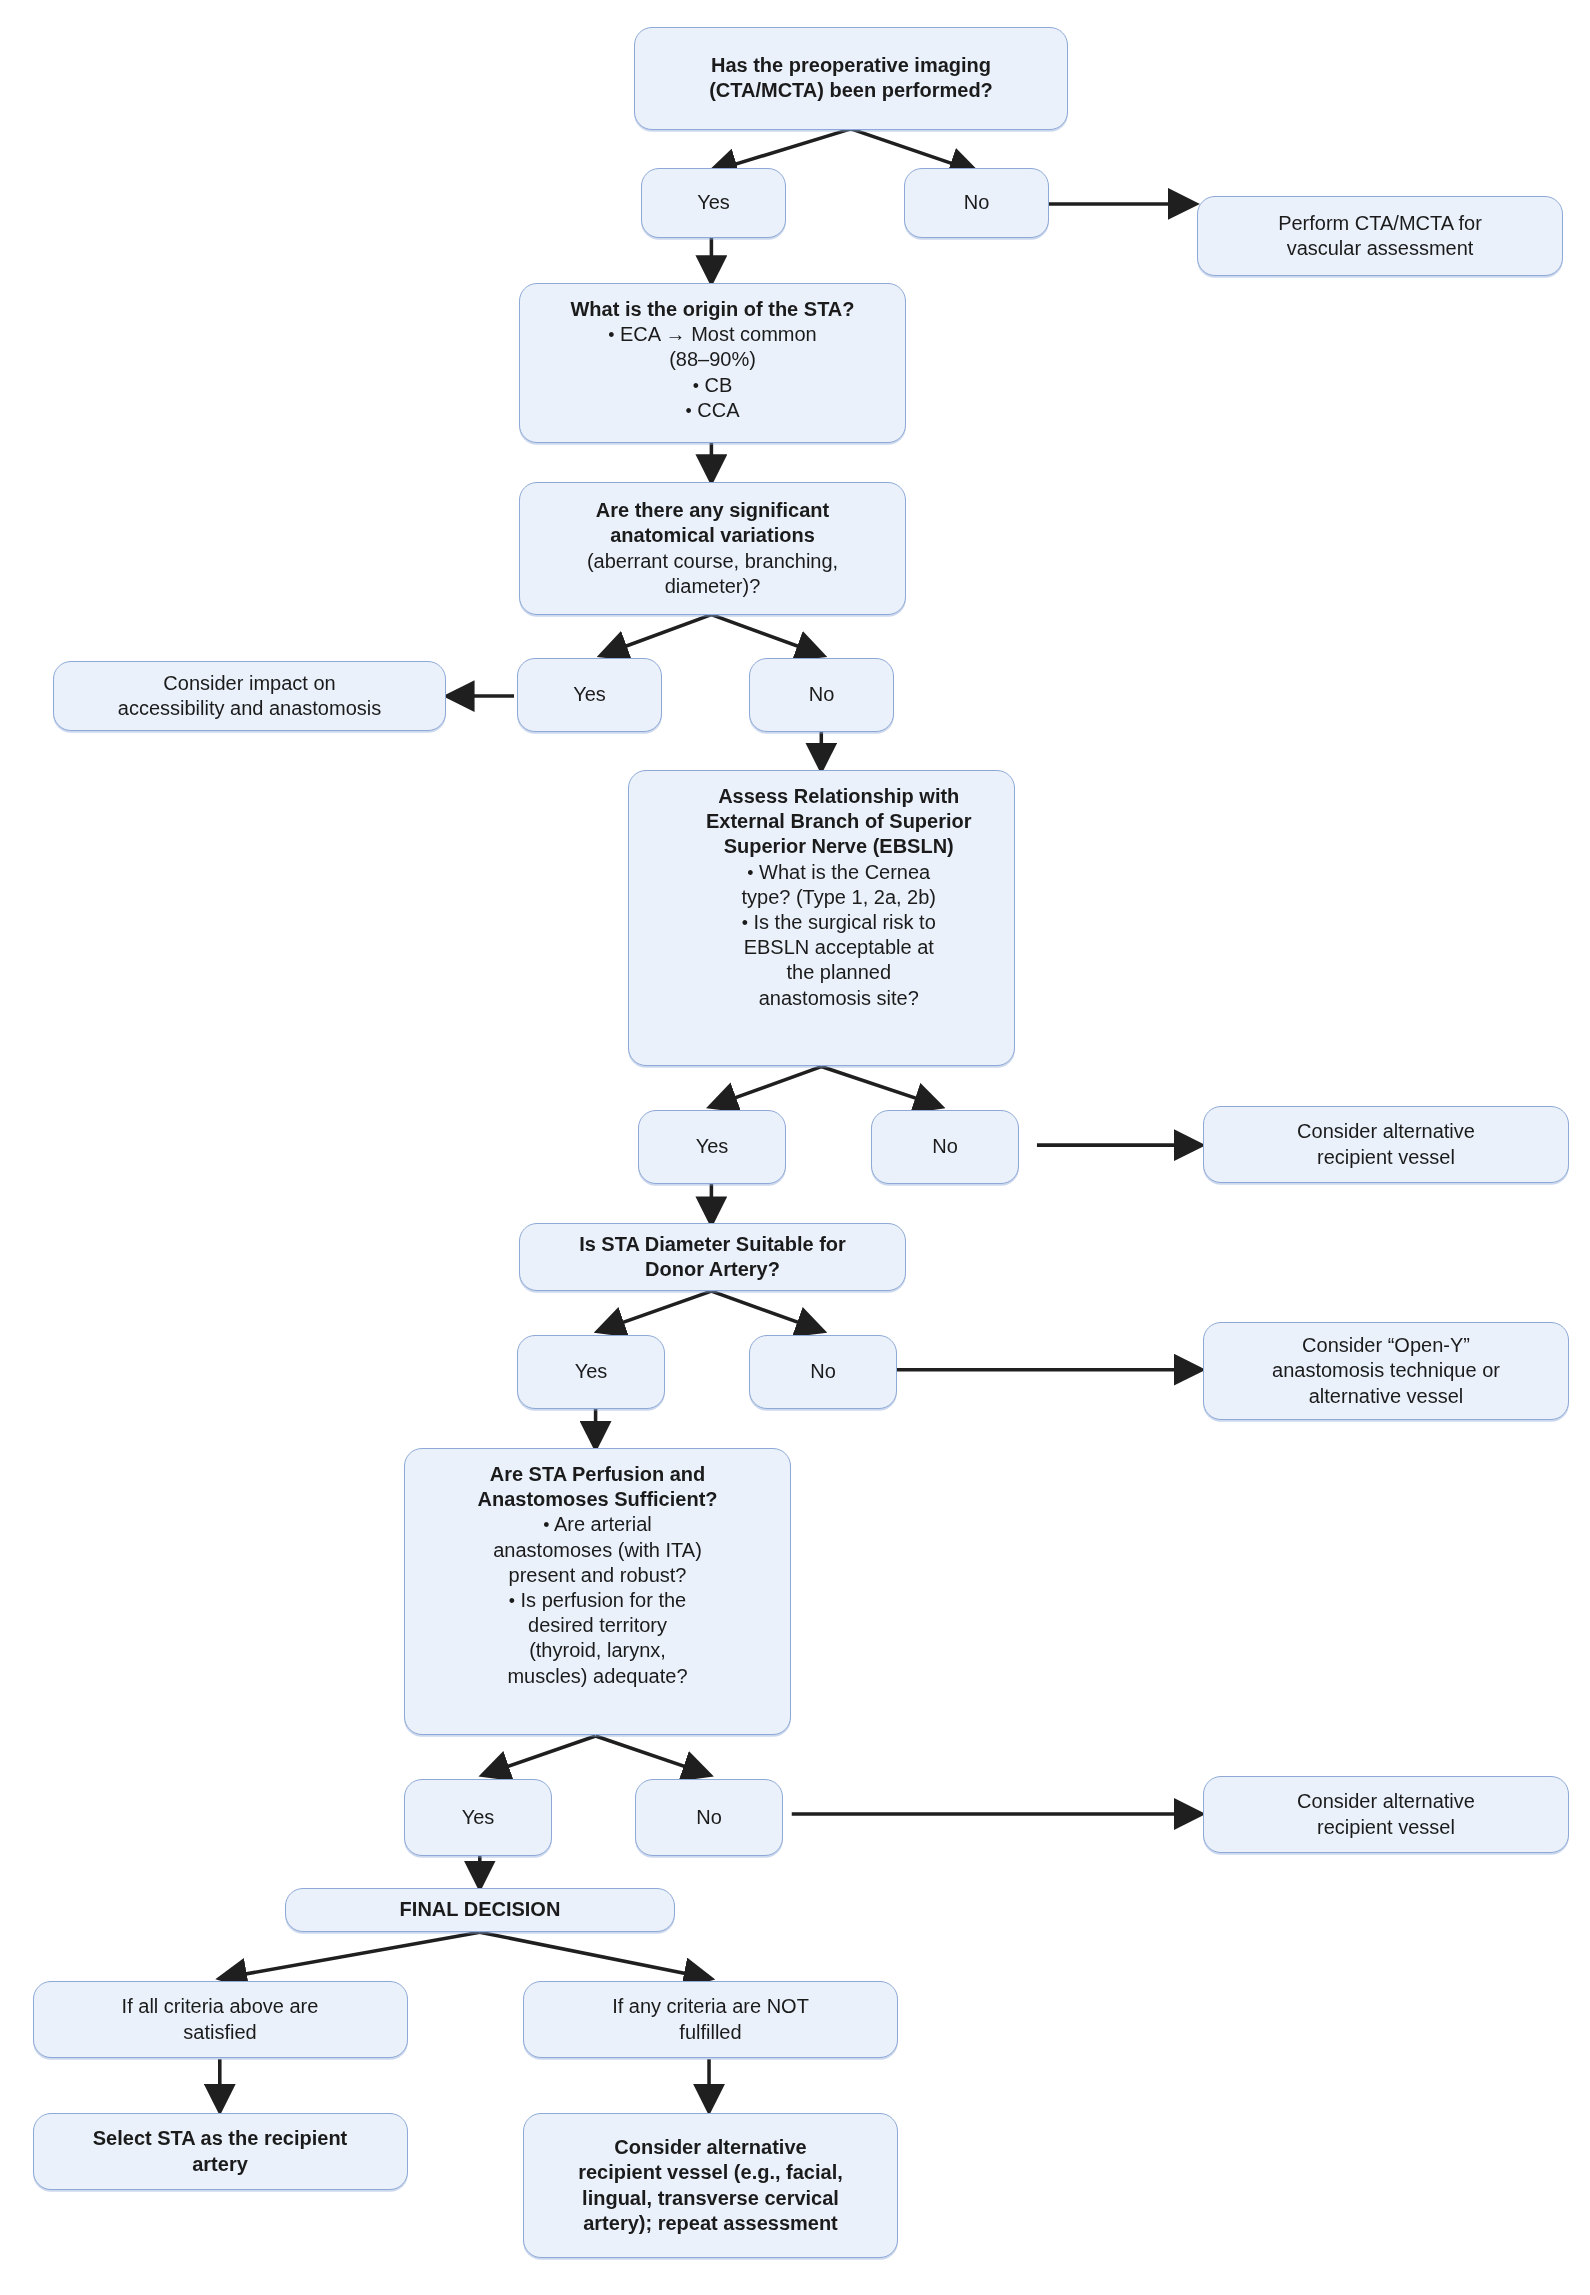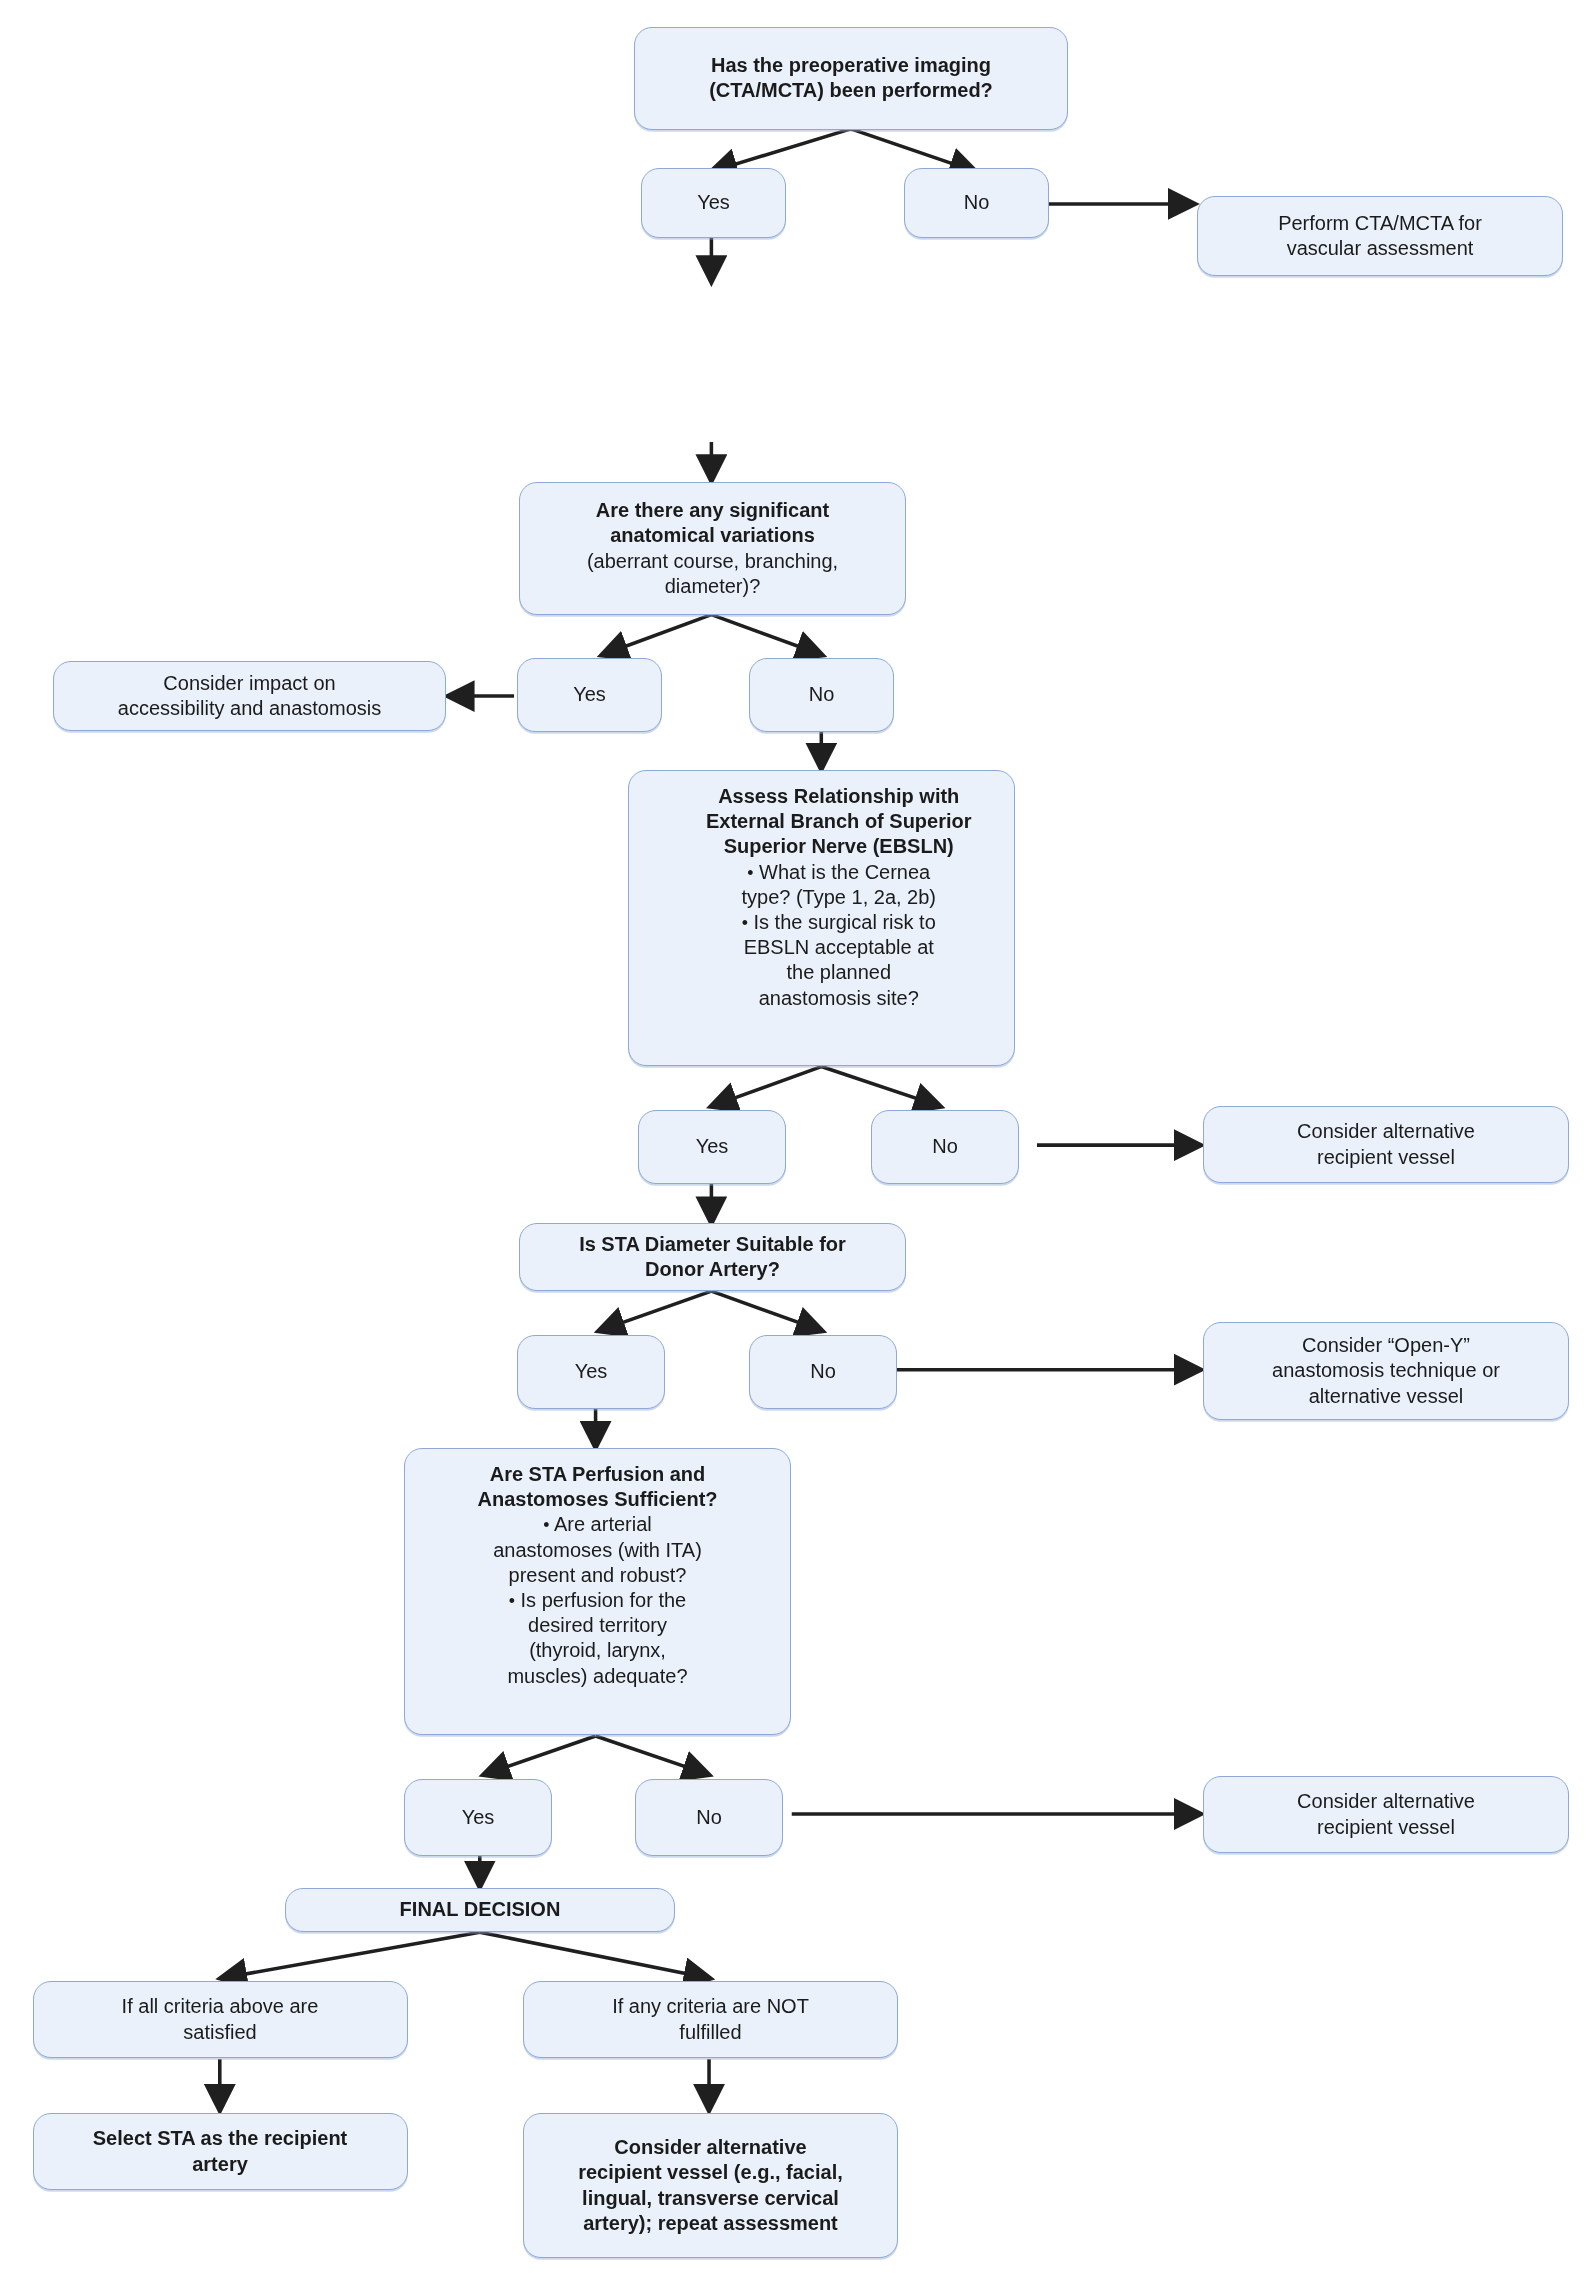--- a/index.html
+++ b/index.html
@@ -127,20 +127,40 @@
 
   <div class="node" style="left:904px; top:168px; width:145px; height:70px;">
     <span>No</span>
   </div>
 
   <div class="node" style="left:1197px; top:164px; width:366px; height:80px;margin-top:32px;">
     <span>Perform CTA/MCTA for</span>
     <span>vascular assessment</span>
   </div>
 
+  <div class="node" style="left:519px; top:283px; width:387px; height:160px; justify-content:flex-start; padding-top:13px;">
+    <span class="title">What is the origin of the STA?</span>
+    <ul>
+      <li>
+        <span class="bullet">•</span>
+        <span>ECA → Most common</span>
+      </li>
+      <li>
+        <span>(88–90%)</span>
+      </li>
+      <li>
+        <span class="bullet">•</span>
+        <span>CB</span>
+      </li>
+      <li>
+        <span class="bullet">•</span>
+        <span>CCA</span>
+      </li>
+    </ul>
+  </div>
 
   <div class="node" style="left:519px; top:482px; width:387px; height:133px;">
     <span class="title">Are there any significant</span>
     <span class="title">anatomical variations</span>
     <span>(aberrant course, branching,</span>
     <span>diameter)?</span>
   </div>
 
   <div class="node" style="left:517px; top:658px; width:145px; height:74px;">
     <span>Yes</span>

